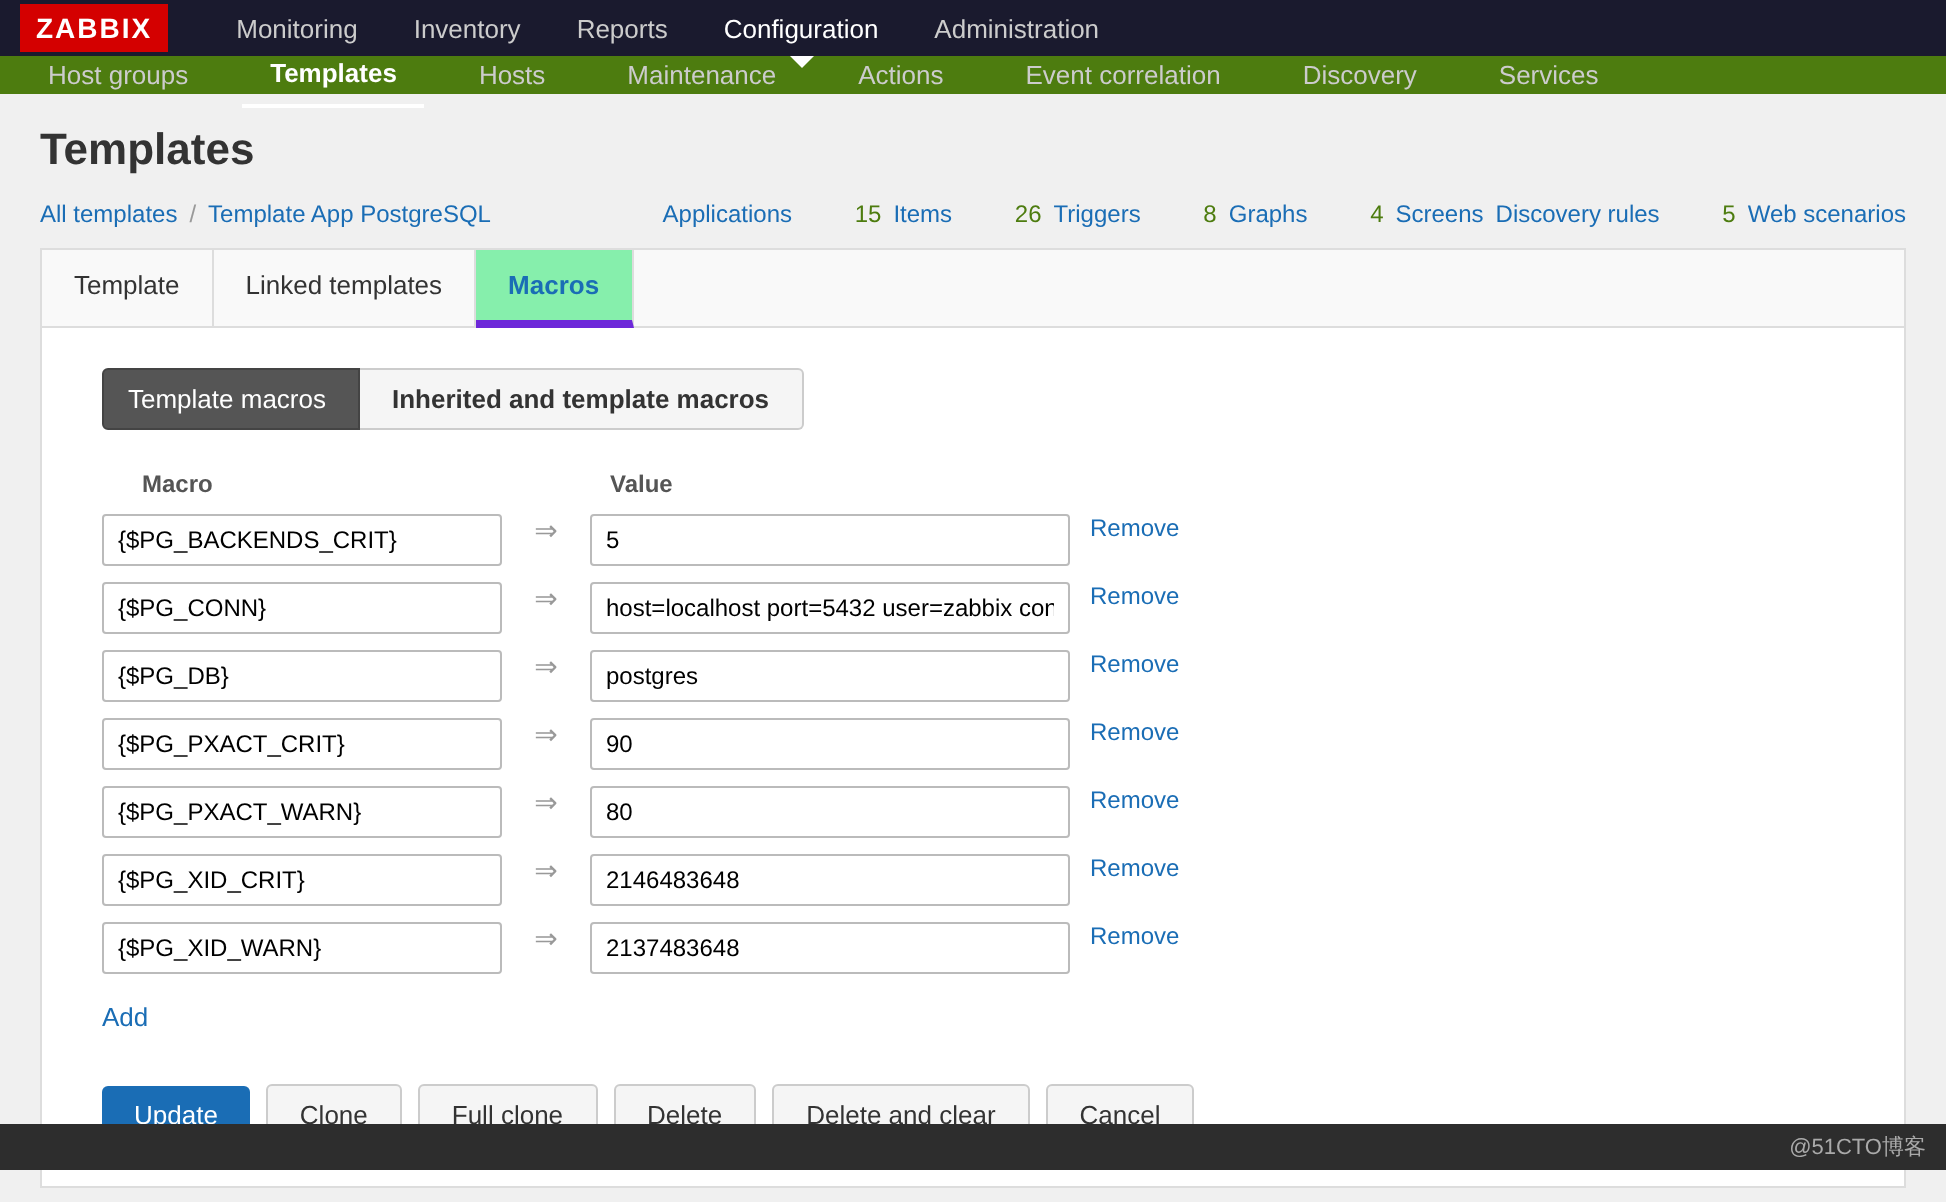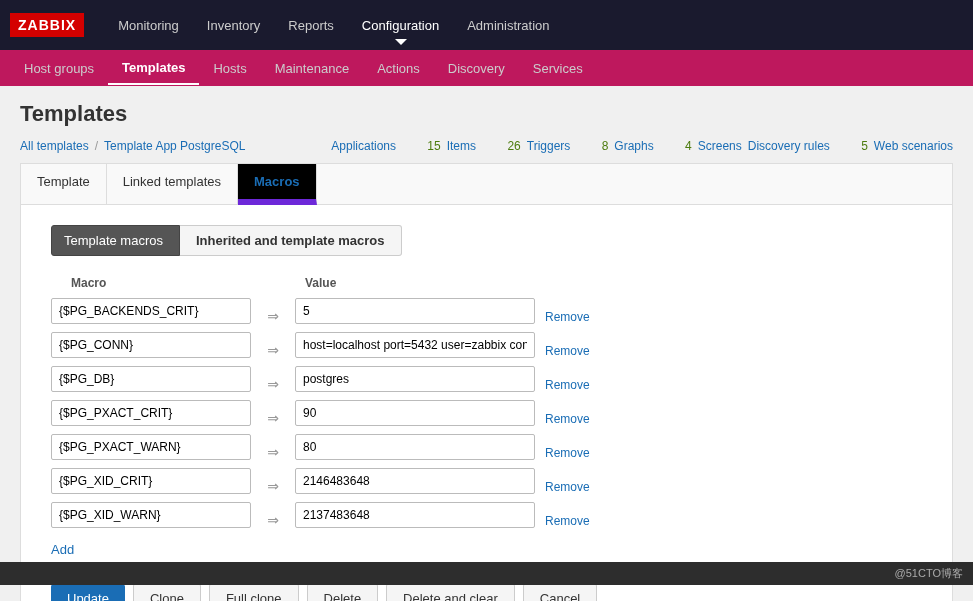--- a/index.html
+++ b/index.html
@@ -3,21 +3,21 @@
   <meta charset="utf-8">
   <style>
     * { box-sizing: border-box; margin: 0; padding: 0; }
     body { font-family: Arial, sans-serif; font-size: 13px; background: #f0f0f0; color: #333; }
 
     
     .top-nav {
       background: #1a1a2e;
       display: flex;
       align-items: center;
-      height: 50px;
+      height: 28px;
       padding: 0 10px;
     }
     .zabbix-logo {
       background: #d40000;
       color: white;
       font-weight: bold;
       font-size: 14px;
       padding: 4px 8px;
       margin-right: 20px;
       letter-spacing: 1px;
@@ -47,26 +47,26 @@
       transform: translateX(-50%);
       width: 0;
       height: 0;
       border-left: 6px solid transparent;
       border-right: 6px solid transparent;
       border-top: 6px solid white;
     }
 
     
     .second-nav {
-      background: #be185d;
+      background: #4d7c0f;
       display: flex;
       align-items: center;
-      height: 36px;
+      height: 19px;
       padding: 0 10px;
-      gap: 0;
+      gap: 13px;
     }
     .second-nav-item {
       color: #ccc;
       padding: 8px 14px;
       cursor: pointer;
       font-size: 13px;
       text-decoration: none;
       white-space: nowrap;
     }
     .second-nav-item.active {
@@ -130,22 +130,22 @@
     }
     .card-tab {
       padding: 10px 16px;
       cursor: pointer;
       font-size: 13px;
       color: #333;
       border-right: 1px solid #ddd;
       text-decoration: none;
     }
     .card-tab.active {
-      background: #000000;
-      border-bottom: 6px solid #6d28d9;
+      background: #86efac;
+      border-bottom: 4px solid #6d28d9;
       color: #1a6db5;
       font-weight: bold;
       margin-bottom: -1px;
     }
 
     
     .macro-form {
       padding: 20px 30px;
     }
 
@@ -180,21 +180,21 @@
       font-weight: bold;
       font-size: 12px;
       color: #555;
     }
     .macro-col-macro { width: 200px; padding-left: 16px; }
     .macro-col-arrow { width: 30px; }
     .macro-col-value { width: 240px; }
 
     .macro-row {
       display: flex;
-      align-items: flex-end;
+      align-items: flex-start;
       gap: 10px;
       margin-bottom: 8px;
     }
     .macro-input {
       width: 200px;
       padding: 5px 7px;
       border: 1px solid #bbb;
       font-size: 12px;
       border-radius: 2px;
     }
@@ -281,20 +281,21 @@
     <a class="top-nav-item">Administration</a>
   </div>
 </div>
 
 <div class="second-nav">
   <a class="second-nav-item">Host groups</a>
   <a class="second-nav-item active">Templates</a>
   <a class="second-nav-item">Hosts</a>
   <a class="second-nav-item">Maintenance</a>
   <a class="second-nav-item">Actions</a>
+  <a class="second-nav-item">Event correlation</a>
   <a class="second-nav-item">Discovery</a>
   <a class="second-nav-item">Services</a>
 </div>
 
 <div class="page-content">
   <h1 class="page-title">Templates</h1>
 
   <div class="breadcrumb">
     <a class="breadcrumb-link">All templates</a>
     <span class="breadcrumb-sep">/</span>

